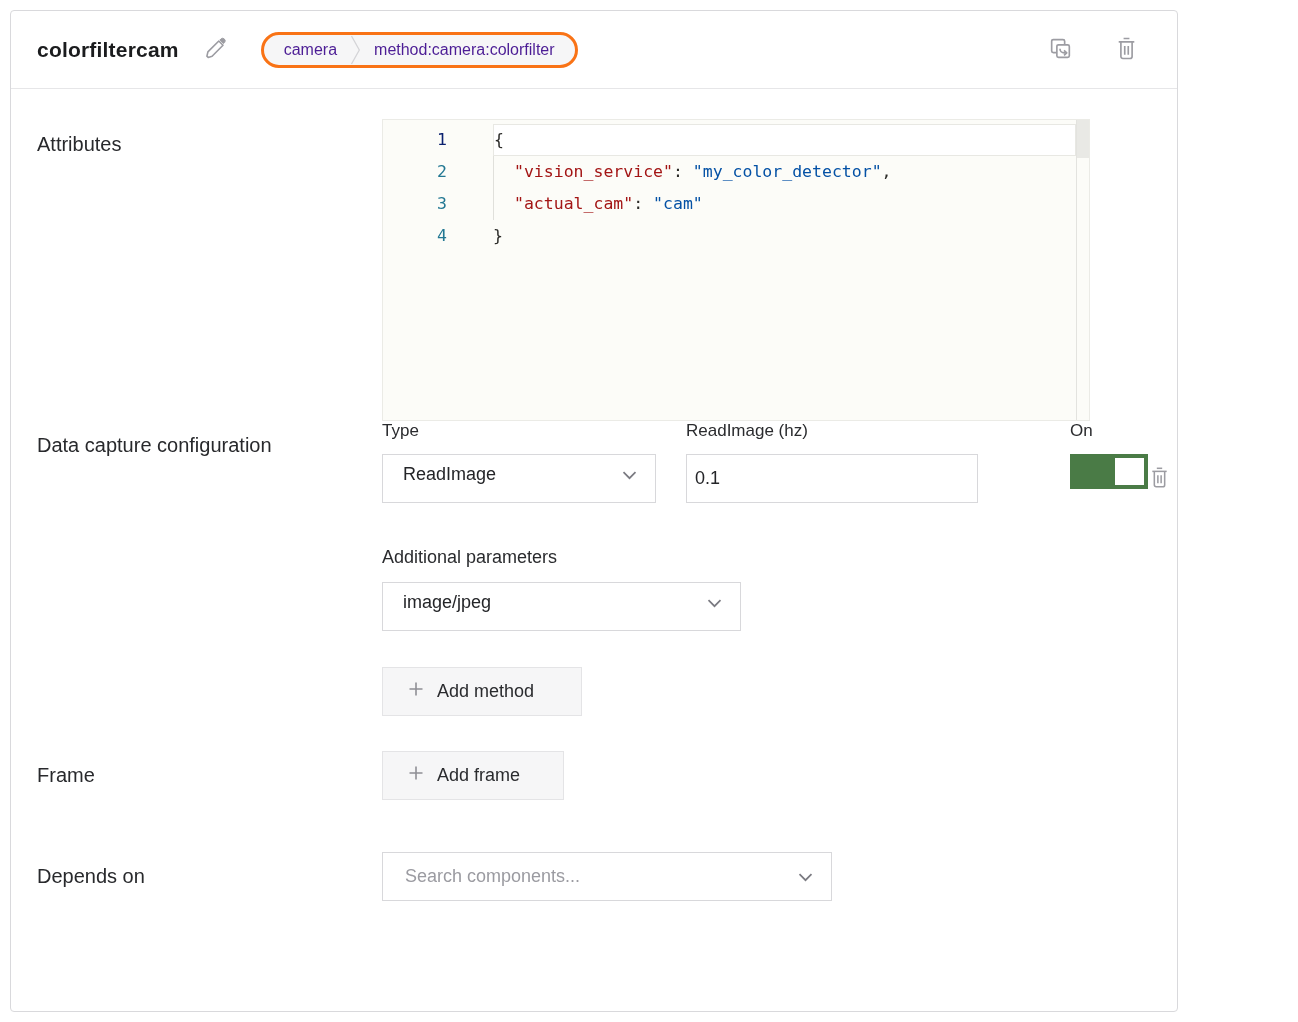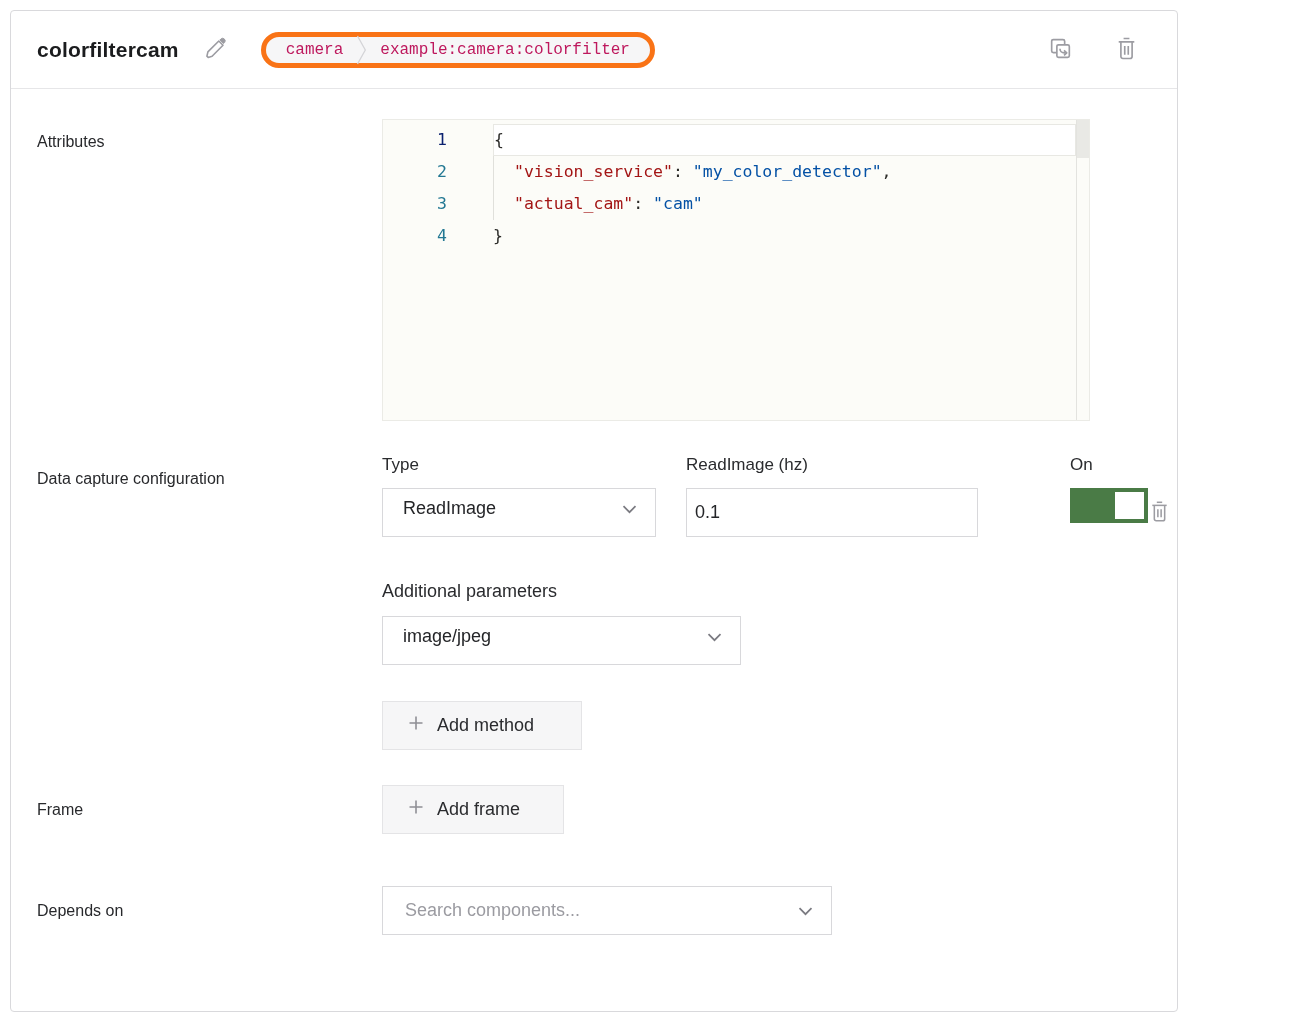--- a/index.html
+++ b/index.html
@@ -17,30 +17,30 @@
   
   .card-header {
     height:78px; display:flex; align-items:center;
     padding:0 24px 0 26px; border-bottom:1px solid #e6e6e8;
   }
   .title { font-size:21px; font-weight:700; color:#1b1c1e; letter-spacing:.2px; }
   .icon-btn { background:none; border:none; padding:0; cursor:pointer; display:flex; align-items:center; }
   .edit-btn { margin-left:24px; }
   .chip {
     margin-left:32px; height:36px; display:flex; align-items:center;
-    padding:0 20px; border:5px solid #f97316; border-radius:18px;
-    background:#f6f6f7; font-size:16px; color:#be185d; white-space:nowrap;font-family:Liberation Mono, monospace;
+    padding:0 20px; border:3px solid #f97316; border-radius:18px;
+    background:#f6f6f7; font-size:16px; color:#4c1d95; white-space:nowrap;
   }
   .chip .sep { margin:0 13px; display:flex; align-items:center; }
   .header-actions { margin-left:auto; display:flex; align-items:center; gap:40px; padding-right:14px; }
 
   
   .card-body { padding:30px 24px 0 26px; }
   .row { display:flex; }
-  .row-label { width:345px; flex:none; font-size:16px; color:#28292c; }
+  .row-label { width:345px; flex:none; font-size:20px; color:#28292c; }
   .attributes-row .row-label { padding-top:14px; }
 
   
   .editor {
     width:708px; height:302px; display:flex;
     background:#fcfcf8; border:1px solid #ebebe6;
     font-family:"DejaVu Sans Mono", monospace; font-size:16.5px;
     cursor:text;
   }
   .gutter { width:64px; flex:none; padding-top:4px; }
@@ -51,21 +51,21 @@
   .code-line.indent { padding-left:21px; }
   .code-line.active { background:#ffffff; border:1px solid #e8e8e3; line-height:30px; }
   .guide { position:absolute; left:0; top:36px; width:1px; height:64px; background:#e0e0db; }
   .scrollstrip { width:13px; flex:none; border-left:1px solid #e3e3df; }
   .scroll-thumb { height:38px; background:#e9e9e5; }
   .tok-key { color:var(--tok-key,#a31515); }
   .tok-string { color:var(--tok-string,#0451a5); }
   .tok-brace, .tok-plain { color:#2b2b28; }
 
   
-  .datacapture-row { margin-top:34px; }
+  .datacapture-row { }
   .datacapture-row .row-label { padding-top:6px; line-height:36px; }
   .dc-main { flex:1; display:flex; flex-direction:column; }
   .dc-controls { display:flex; align-items:flex-start; }
   .field { display:flex; flex-direction:column; }
   .field-label { font-size:17px; color:#2a2b2e; margin-bottom:13px; }
   .select, .text-input {
     height:49px; border:1px solid #d8d8db; background:#fff;
     font-size:18px; color:#242528;
   }
   .select { display:flex; align-items:center; justify-content:space-between; padding:0 18px 8px 20px; cursor:pointer; }
@@ -124,21 +124,21 @@
       </span>
     </button>
 
     <div class="chip">
       <span>camera</span>
       <span class="sep">
         <svg width="11" height="32" viewBox="0 0 11 32">
           <path d="M1.5 30 L9.3 16 L1.5 2" fill="none" stroke="#d4d4d7" stroke-width="1.3"></path>
         </svg>
       </span>
-      <span>example:camera:colorfilter</span>
+      <span>method:camera:colorfilter</span>
     </div>
 
     <div class="header-actions">
       <button class="icon-btn">
         <span>
           <svg width="27" height="27" viewBox="0 0 26 26">
             <rect x="4.5" y="4.5" width="12.5" height="12.5" rx="1.6" fill="none" stroke="#9c9ca2" stroke-width="1.6"></rect>
             <rect x="9.5" y="9.5" width="12" height="12" rx="1.6" fill="#ffffff" stroke="#9c9ca2" stroke-width="1.6"></rect>
             <path d="M12.5 13.2a4 4 0 0 0 4 4h1.6" fill="none" stroke="#9c9ca2" stroke-width="1.6"></path>
             <path d="M16.4 14.8l2.6 2.4-2.6 2.4" fill="none" stroke="#9c9ca2" stroke-width="1.6" stroke-linejoin="round"></path>

